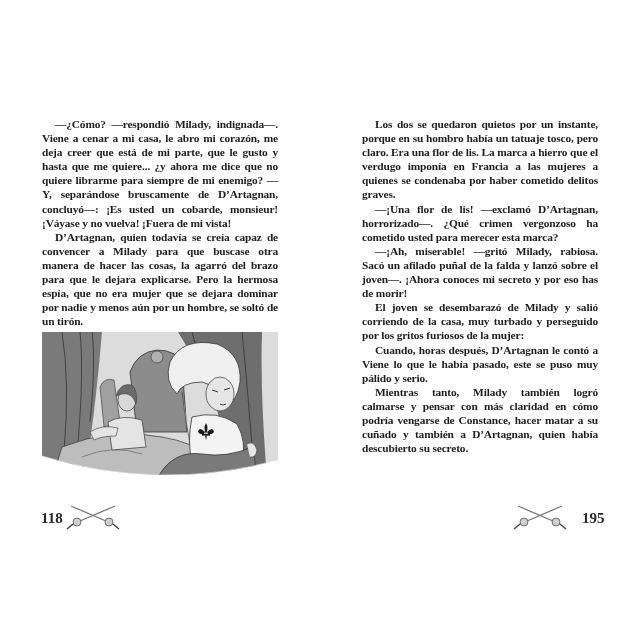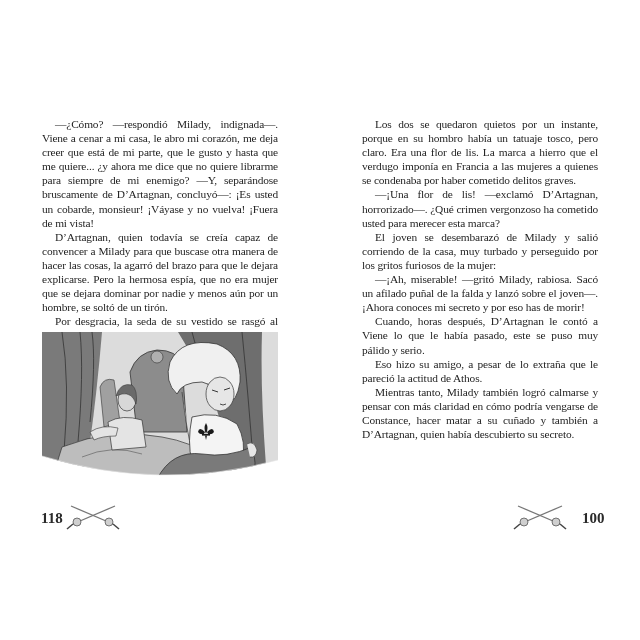--- a/index.html
+++ b/index.html
@@ -9,21 +9,21 @@
   }
   .spread { position: absolute; left: 0; top: 0; width: 640px; height: 640px; }
   .page { position: absolute; top: 0; height: 640px; }
   .page.left { left: 0; width: 320px; }
   .page.right { left: 320px; width: 320px; }
   .text-block {
     position: absolute;
     font-size: 11.4px;
     line-height: 14.1px;
     text-align: justify;
-    font-weight: normal;
+    font-weight: bold;
     letter-spacing: -0.15px;
   }
   .page.left .text-block { left: 42px; top: 117px; width: 236px; }
   .page.right .text-block { left: 42px; top: 117px; width: 236px; }
   .text-block p { margin: 0; text-indent: 13px; }
   .illustration {
     position: absolute; left: 42px; top: 332px; width: 236px; height: 147px;
   }
   .illustration svg { display: block; }
   .folio {
@@ -110,31 +110,30 @@
       <circle cx="46" cy="20" r="4" fill="#cfcfcf" stroke="#444" stroke-width="0.7"></circle>
       <line x1="10" y1="22" x2="4" y2="27" stroke="#444" stroke-width="1.5"></line>
       <line x1="50" y1="22" x2="56" y2="27" stroke="#444" stroke-width="1.5"></line>
     </svg>
   </div>
 
   <div class="page right">
     <div class="text-block">
       <p>Los dos se quedaron quietos por un instante, porque en su hombro había un tatuaje tosco, pero claro. Era una flor de lis. La marca a hierro que el verdugo imponía en Francia a las mujeres a quienes se condenaba por haber cometido delitos graves.</p>
       <p>—¡Una flor de lis! —exclamó D’Artagnan, horrorizado—. ¿Qué crimen vergonzoso ha cometido usted para merecer esta marca?</p>
+      <p>—¡Ah, miserable! —gritó Milady, rabiosa. Sacó un afilado puñal de la falda y lanzó sobre el joven—. ¡Ahora conoces mi secreto y por eso has de morir!</p>
       <p>El joven se desembarazó de Milady y salió corriendo de la casa, muy turbado y perseguido por los gritos furiosos de la mujer:</p>
-      <p>—¡Ah, miserable! —gritó Milady, rabiosa. Sacó un afilado puñal de la falda y lanzó sobre el joven—. ¡Ahora conoces mi secreto y por eso has de morir!</p>
       <p>Cuando, horas después, D’Artagnan le contó a Viene lo que le había pasado, este se puso muy pálido y serio.</p>
-      <p>Eso hizo su amigo, a pesar de lo extraña que le pareció la actitud de Athos.</p>
       <p>Mientras tanto, Milady también logró calmarse y pensar con más claridad en cómo podría vengarse de Constance, hacer matar a su cuñado y también a D’Artagnan, quien había descubierto su secreto.</p>
     </div>
 
     <svg class="ornament" viewBox="0 0 60 30" xmlns="http://www.w3.org/2000/svg">
       <line x1="8" y1="4" x2="50" y2="22" stroke="#777" stroke-width="1.3"></line>
       <line x1="52" y1="4" x2="10" y2="22" stroke="#777" stroke-width="1.3"></line>
       <circle cx="14" cy="20" r="4" fill="#cfcfcf" stroke="#444" stroke-width="0.7"></circle>
       <circle cx="46" cy="20" r="4" fill="#cfcfcf" stroke="#444" stroke-width="0.7"></circle>
       <line x1="10" y1="22" x2="4" y2="27" stroke="#444" stroke-width="1.5"></line>
       <line x1="50" y1="22" x2="56" y2="27" stroke="#444" stroke-width="1.5"></line>
     </svg>
 
-    <span class="folio">100</span>
+    <span class="folio">195</span>
   </div>
 </div>
 
 </body></html>

